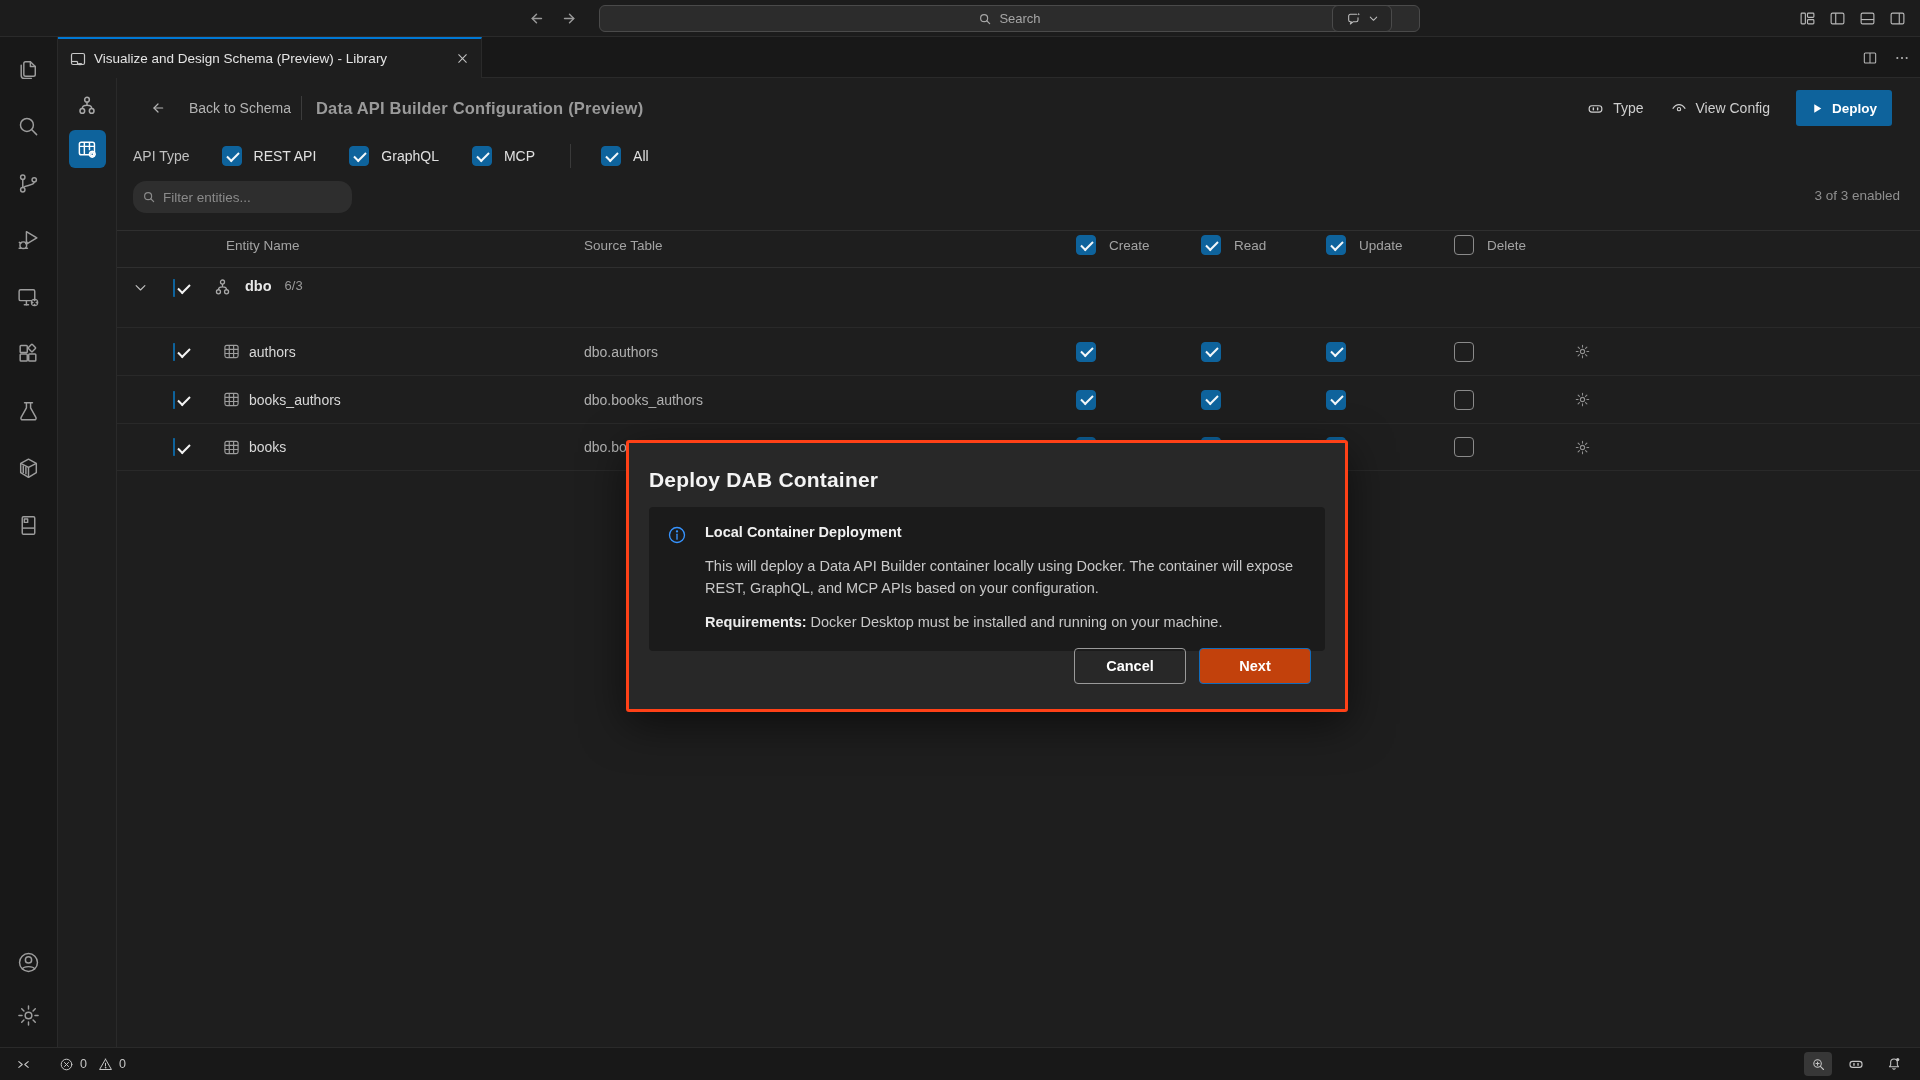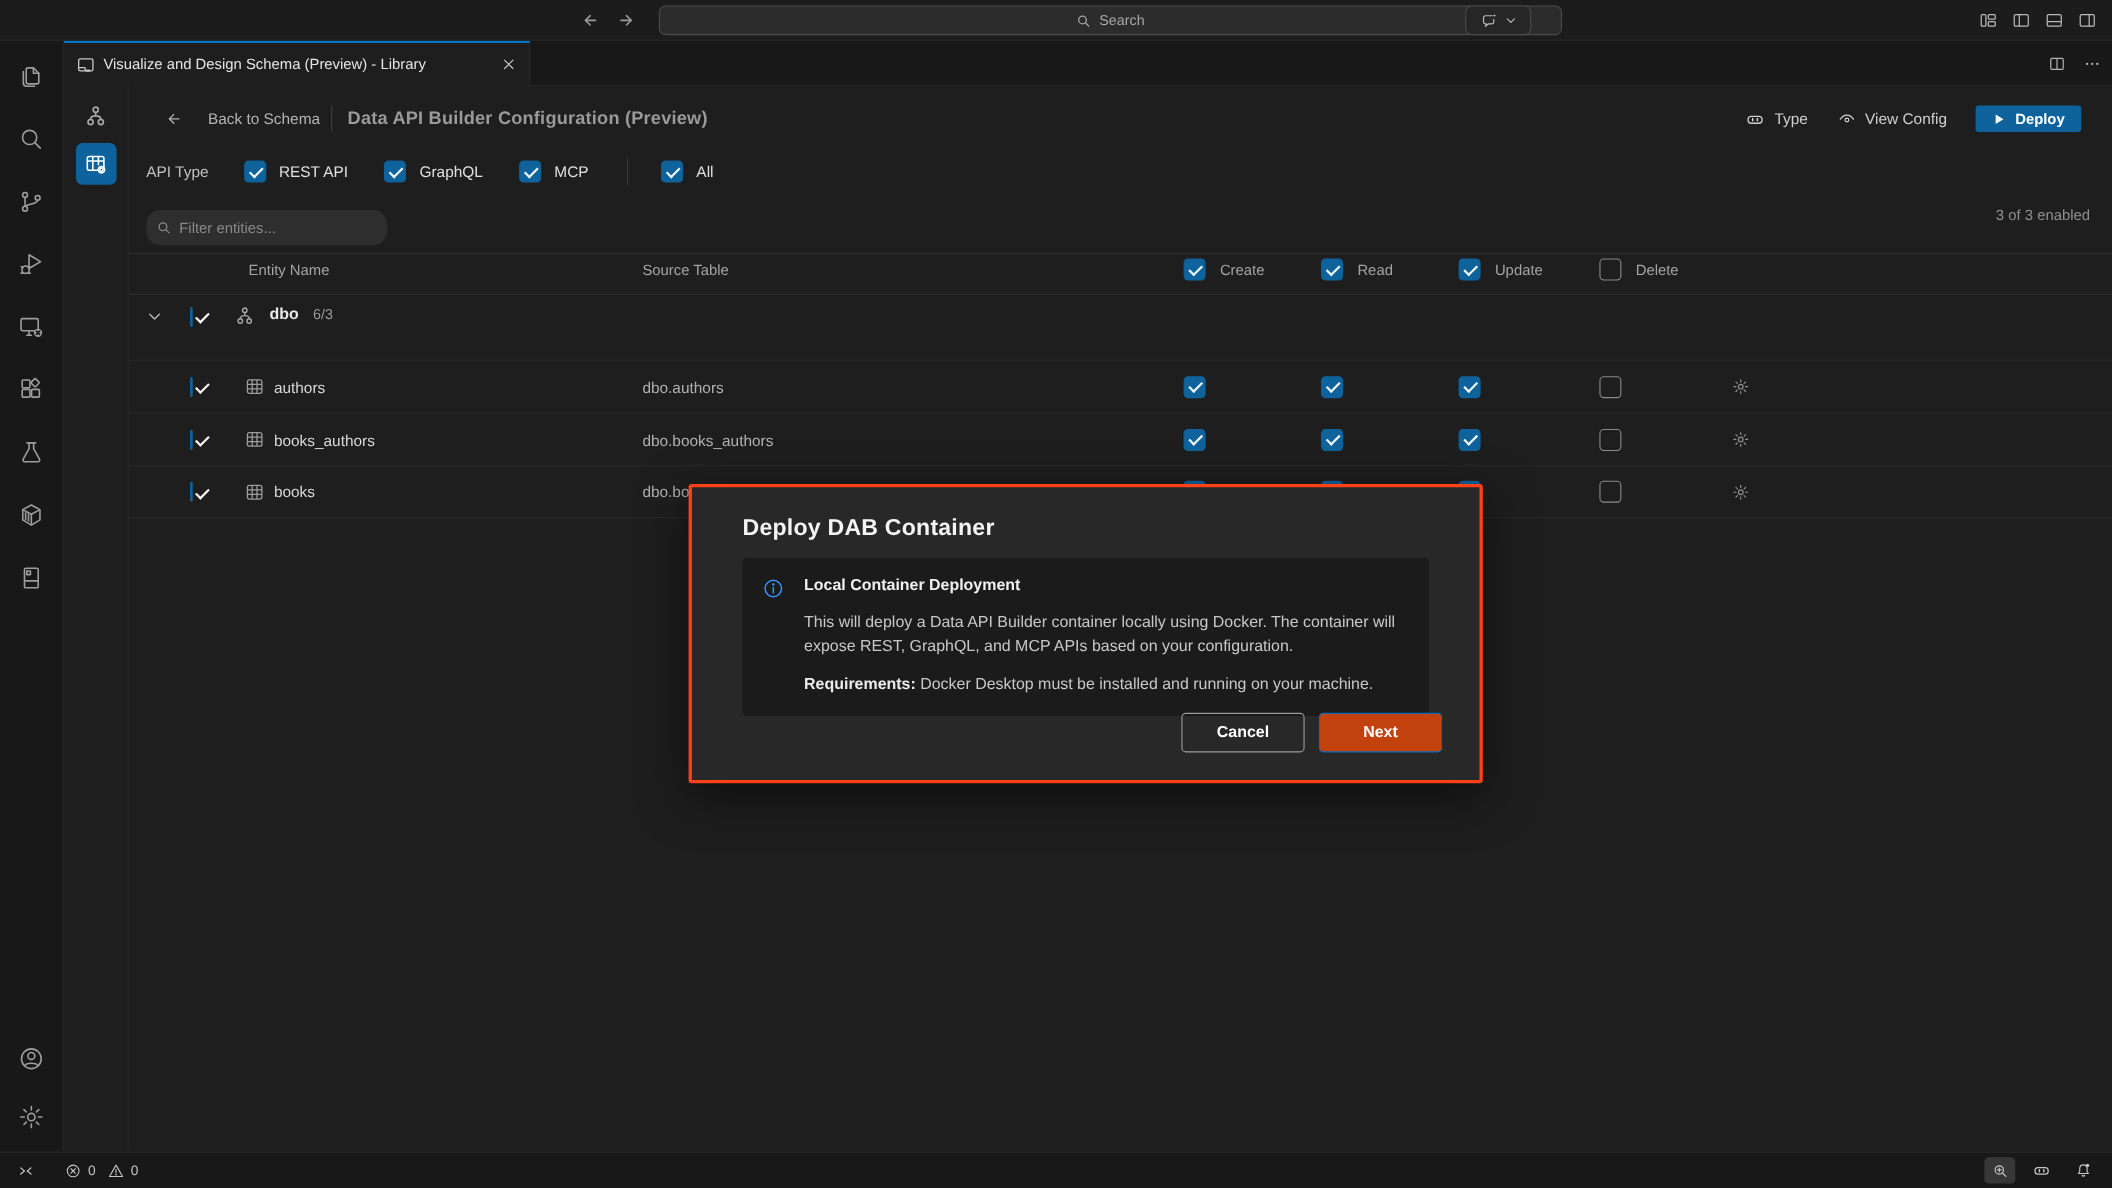--- a/index.html
+++ b/index.html
@@ -41,36 +41,36 @@
 
   .wv-content { position:absolute; left:59px; top:0; width:1803px; height:100%; }
 
   
   .wv-toolbar { position:absolute; left:0; top:7px; width:100%; height:46px; display:flex; align-items:center; }
   .back-link { position:absolute; left:33px; display:flex; align-items:flex-start; gap:23px; color:#b3b3b3; font-size:14px; cursor:pointer; }
   .tb-divider { position:absolute; left:184px; top:11px; width:1px; height:24px; background:#3c3c3c; }
   .wv-title { position:absolute; left:199px; font-size:16.5px; font-weight:bold; color:#9a9a9a; letter-spacing:.2px; }
   .wv-toolbar-right { position:absolute; right:28px; display:flex; align-items:center; gap:26px; }
   .tb-action { display:flex; align-items:center; gap:8px; color:#cfcfcf; font-size:14px; cursor:pointer; }
-  .deploy-btn { height:24px; padding:0 15px; background:#0e639c; border-radius:3px; color:#ffffff; font-size:13.5px; font-weight:bold; display:flex; align-items:center; gap:8px; cursor:pointer; }
+  .deploy-btn { height:36px; padding:0 15px; background:#0e639c; border-radius:3px; color:#ffffff; font-size:13.5px; font-weight:bold; display:flex; align-items:center; gap:8px; cursor:pointer; }
 
   
   .api-row { position:absolute; left:16px; top:60px; height:36px; display:flex; align-items:center; font-size:14px; }
   .api-row .api-label { color:#c0c0c0; margin-right:32px; }
   .api-opt { display:flex; align-items:center; gap:12px; margin-right:33px; color:#e0e0e0; }
   .api-sep { width:1px; height:24px; background:#3a3a3a; margin:0 30px 0 2px; }
 
   
   .cb { width:20px; height:20px; border-radius:4px; border:1px solid #8a8a8a; background:transparent; position:relative; flex:0 0 auto; cursor:pointer; }
   .cb.on { background:#0e639c; border-color:#0e639c; }
   .cb.on::after { content:""; position:absolute; left:4px; top:4.5px; width:10px; height:5px; border-left:2px solid #ffffff; border-bottom:2px solid #ffffff; transform:rotate(-45deg); opacity:.95; }
 
   
   .filter-row { position:absolute; left:0; top:102px; width:100%; height:36px; }
-  .filter-input-wrap { position:absolute; left:16px; top:11px; width:219px; height:32px; background:#2e2e2e; border-radius:13px; display:flex; align-items:center; padding:0 9px; gap:7px; color:#8a8a8a; }
+  .filter-input-wrap { position:absolute; left:16px; top:1px; width:219px; height:32px; background:#2e2e2e; border-radius:13px; display:flex; align-items:center; padding:0 9px; gap:7px; color:#8a8a8a; }
   .filter-input { flex:1; background:transparent; border:none; outline:none; color:#cccccc; font-size:13.5px; font-family:"Liberation Sans",sans-serif; }
   .filter-input::placeholder { color:#8a8a8a; }
   .enabled-summary { position:absolute; right:20px; top:8px; color:#8f8f8f; font-size:13.5px; }
 
   
   .entity-table { position:absolute; left:0; top:152px; width:100%; }
   .tgrid { display:grid; grid-template-columns:56px 40px 36px 335px 486px 125px 125px 128px 112px 1fr; align-items:center; }
   .thead { height:38px; border-top:1px solid #2f2f2f; border-bottom:1px solid #2f2f2f; color:#a3a3a3; font-size:13.5px; }
   .th-entity { grid-column:1 / 5; padding-left:109px; }
   .crud-cell { display:flex; align-items:center; gap:13px; padding-left:6px; }
@@ -80,21 +80,21 @@
   .group-name { font-weight:bold; color:#e8e8e8; }
   .group-count { color:#9a9a9a; font-size:13px; }
   .erow { height:48px; border-top:1px solid #292929; font-size:14px; }
   .erow:last-child { border-bottom:1px solid #292929; }
   .ename-cell { display:flex; align-items:center; font-weight:normal; color:#d8d8d8; }
   .eicon-cell { display:flex; align-items:center; justify-content:center; color:#9d9d9d; }
   .esource { color:#b0b0b0; }
   .gear-cell { display:flex; align-items:center; padding-left:14px; color:#909090; cursor:pointer; }
 
   
-  .modal { position:absolute; left:626px; top:440px; width:722px; height:272px; background:#282828; border:3px solid #ff4117; border-radius:3px; box-shadow:0 12px 44px rgba(0,0,0,.55); padding:25px 46px; z-index:50; }
+  .modal { position:absolute; left:626px; top:440px; width:722px; height:272px; background:#282828; border:3px solid #ff4117; border-radius:3px; box-shadow:0 12px 44px rgba(0,0,0,.55); padding:25px 20px; z-index:50; }
   .modal-title { font-size:21px; font-weight:bold; color:#f4f4f4; letter-spacing:.2px; }
   .infobox { margin-top:15px; background:#1b1b1b; border-radius:4px; padding:17px 20px 18px 18px; display:grid; grid-template-columns:38px 1fr; }
   .info-icon { padding-top:1px; color:#3794ff; }
   .info-title { font-weight:bold; color:#f0f0f0; font-size:14.5px; }
   .info-body { grid-column:2; color:#c8c8c8; font-size:14.5px; line-height:1.5; margin-top:11px; }
   .info-req { grid-column:2; color:#c8c8c8; font-size:14.5px; line-height:1.5; margin-top:12px; }
   .info-req b { color:#ececec; }
   .modal-actions { position:absolute; right:34px; bottom:25px; display:flex; gap:13px; }
   .btn { width:112px; height:36px; border-radius:4px; display:flex; align-items:center; justify-content:center; font-size:14.5px; font-weight:bold; cursor:pointer; font-family:"Liberation Sans",sans-serif; }
   .btn-cancel { background:transparent; border:1px solid #9a9a9a; color:#ffffff; }

